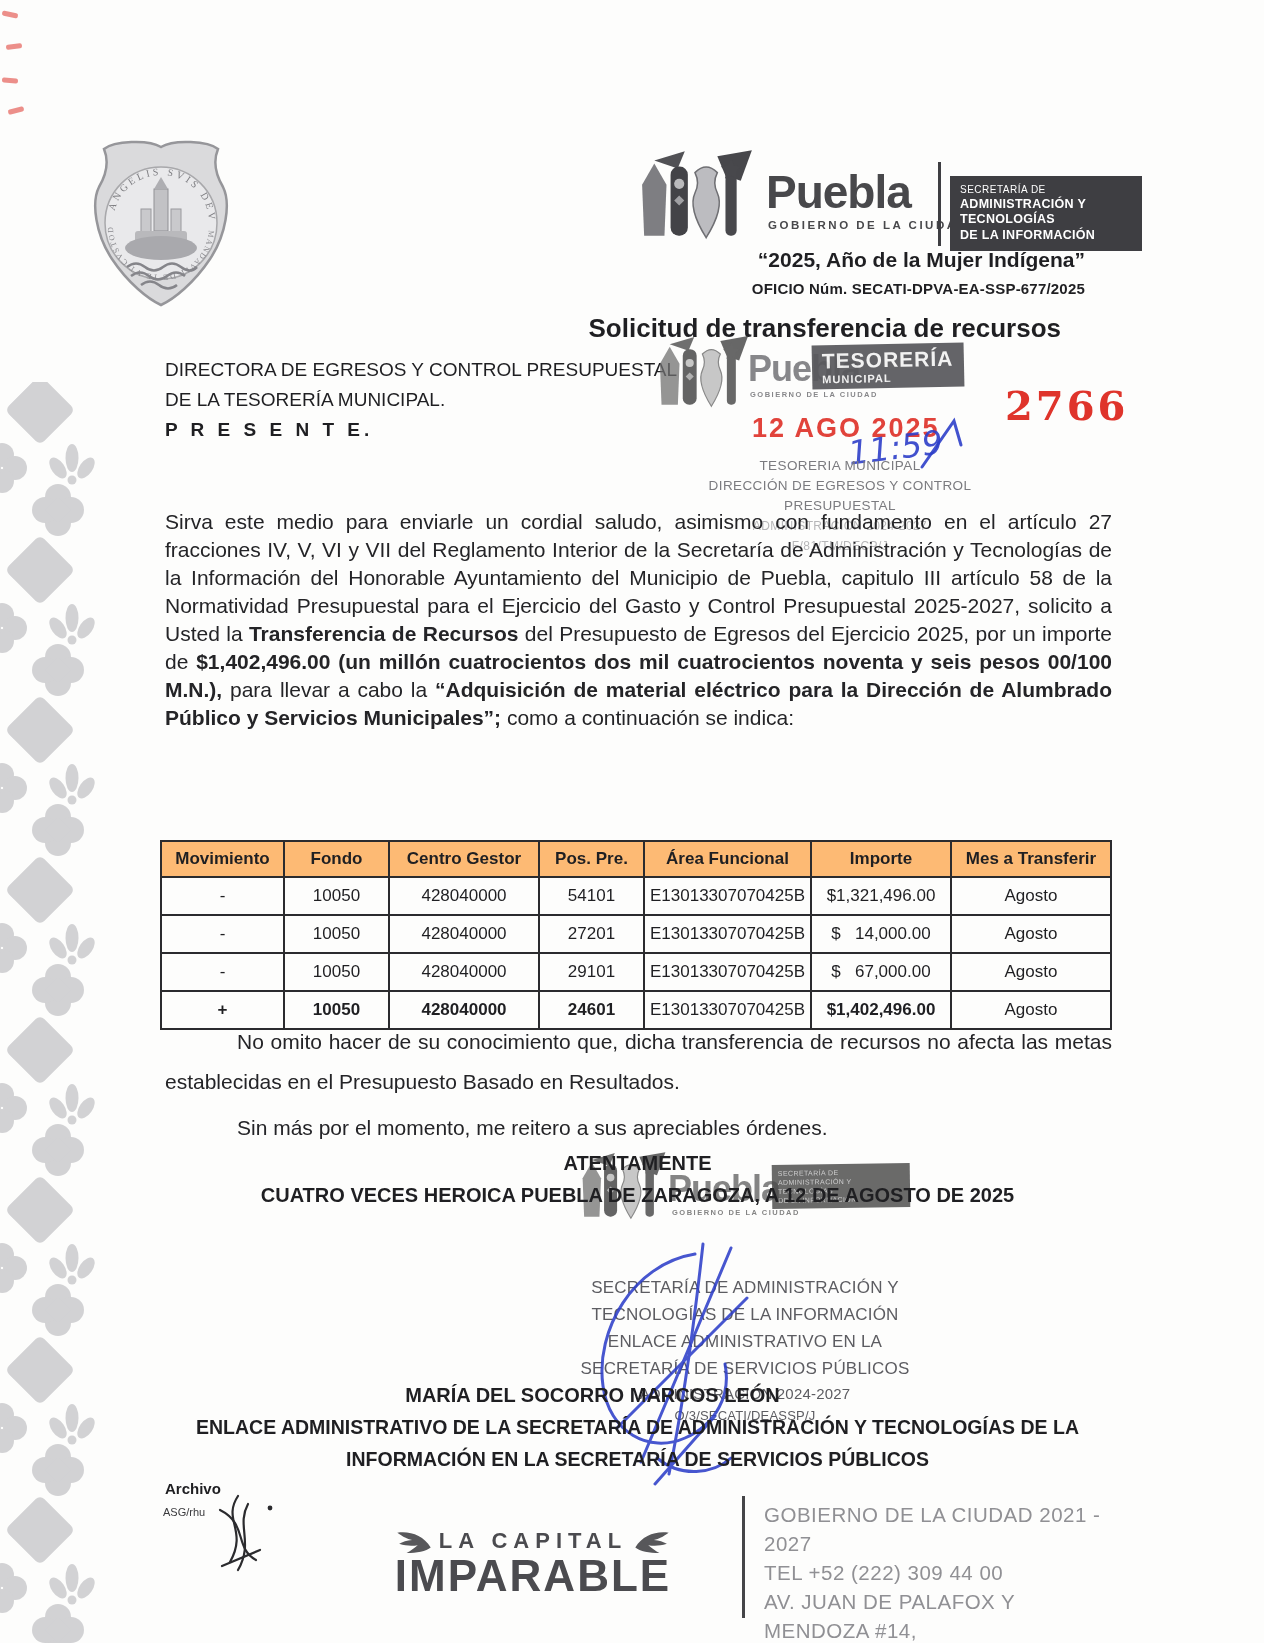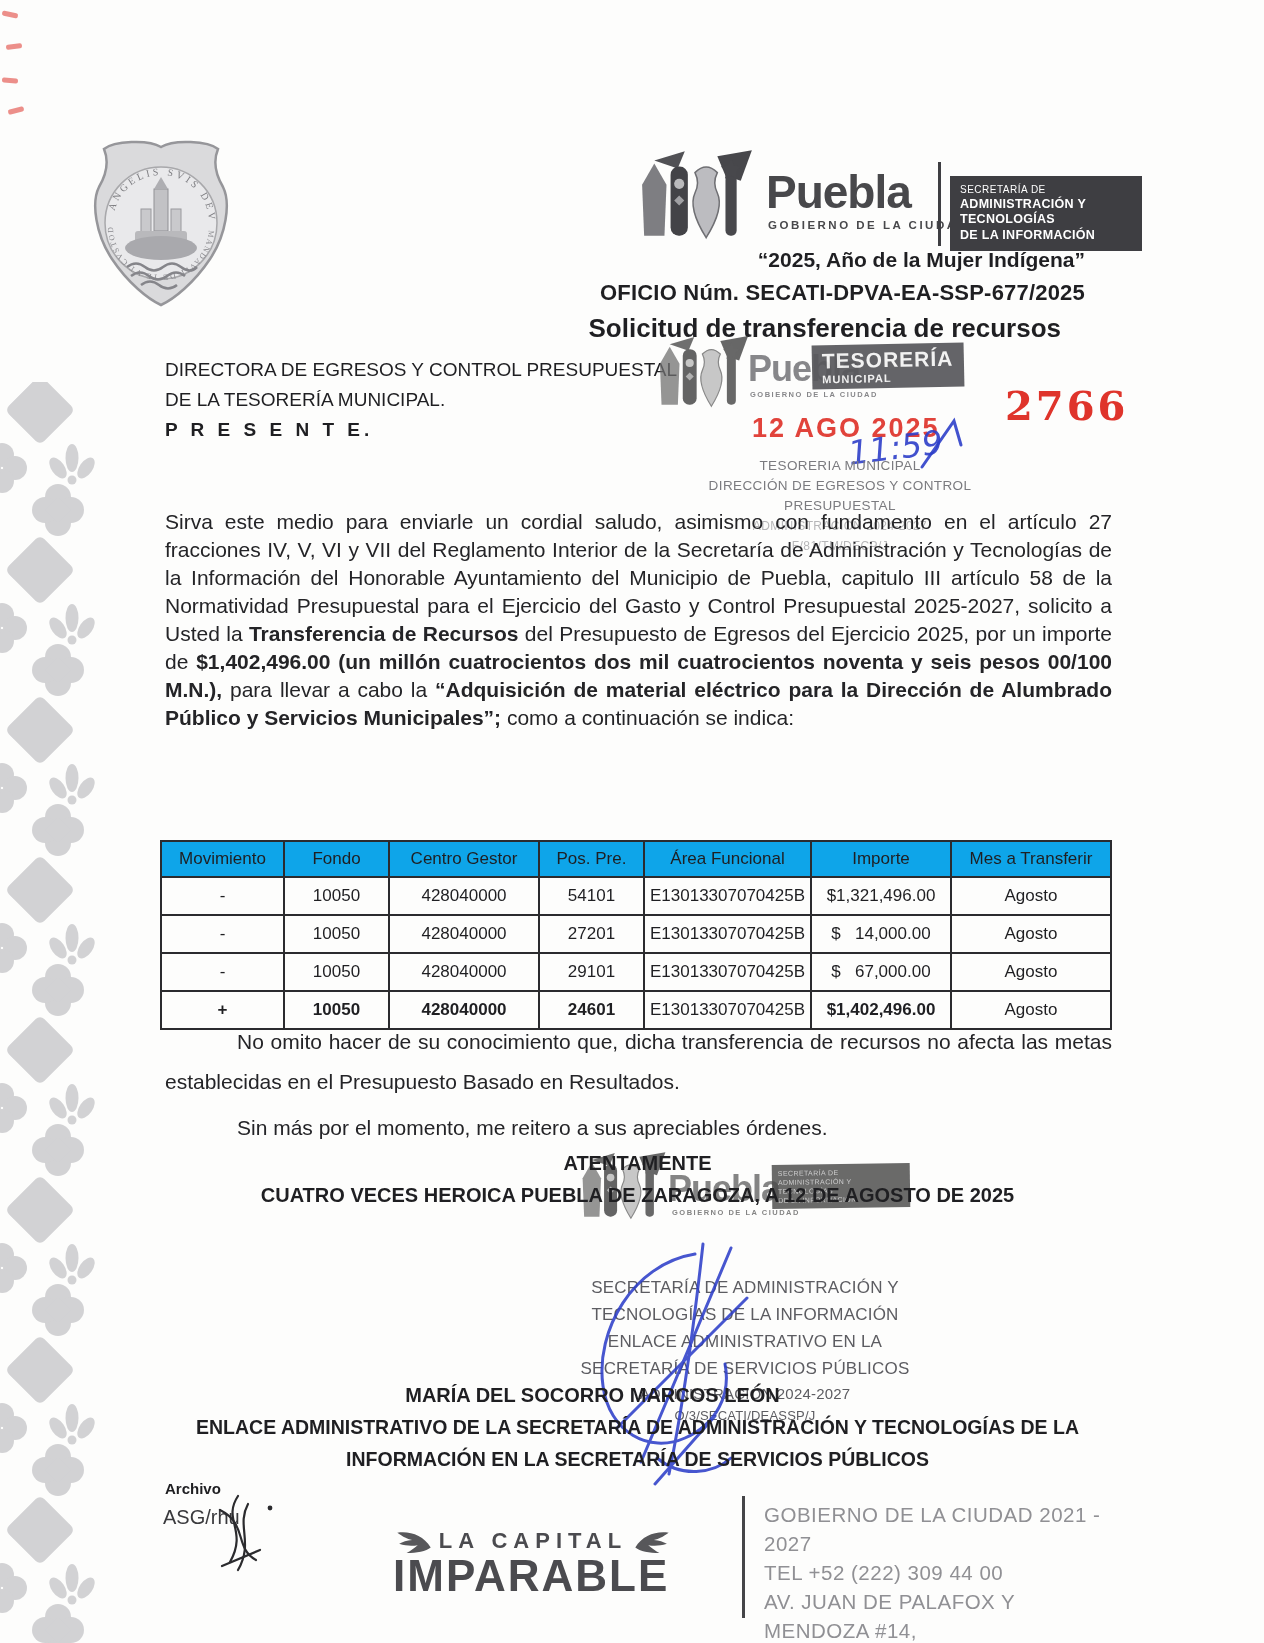--- a/index.html
+++ b/index.html
@@ -16,21 +16,21 @@
   
   .brand-word{font-weight:800;font-size:46px;color:#48484b;letter-spacing:-1px;}
   .brand-tag{font-weight:700;font-size:11.5px;letter-spacing:2.5px;color:#48484b;}
   .vdiv{width:3px;background:var(--darkbox);}
   .darkbox{background:var(--darkbox);color:#fff;padding:8px 10px;line-height:1.25;}
   .darkbox .l1{font-size:10px;font-weight:400;letter-spacing:.5px;display:block;}
   .darkbox .l2,.darkbox .l3{font-size:12.5px;font-weight:700;letter-spacing:.3px;display:block;}
 
   .hdr-right{right:179px;text-align:right;font-weight:700;}
   .hdr-line1{font-size:21px;}
-  .hdr-line2{font-size:22px;letter-spacing:.2px;}
+  .hdr-line2{font-size:15px;letter-spacing:.2px;}
   .hdr-line3{font-size:26px;}
 
   .recipient{left:165px;font-size:19px;line-height:30px;}
   .recipient .name{font-weight:700;}
   .recipient .salute{font-weight:700;letter-spacing:4px;}
   .t-box{background:#58585c;color:#f2f2f2;padding:4px 10px;transform:rotate(-1.2deg);opacity:.92;}
   .t-box .l1{font-size:21px;font-weight:800;letter-spacing:1px;display:block;}
   .t-box .l2{font-size:11px;font-weight:700;letter-spacing:1px;display:block;}
   .stamp-date{font-size:27px;font-weight:700;letter-spacing:2px;color:var(--red);opacity:.92;}
   .folio{font-family:"DejaVu Serif",serif;font-size:40px;font-weight:700;letter-spacing:3px;color:var(--red);}
@@ -41,21 +41,21 @@
 
   
   .para{width:947px;font-size:21px;color:#242427;text-align:justify;}
   .p1{line-height:28px;}
   .p23{line-height:40px;text-indent:72px;}
   .para b{font-weight:700;}
 
   
   table.transfer{border-collapse:collapse;table-layout:fixed;width:950px;font-size:17px;}
   table.transfer th,table.transfer td{border:2px solid #2b2b2e;text-align:center;white-space:pre;overflow:hidden;}
-  table.transfer th{background:#0ea5e9;font-weight:400;height:36px;}
+  table.transfer th{background:#fdba74;font-weight:700;height:36px;}
   table.transfer td{height:38px;}
   table.transfer tr.total td{font-weight:700;}
   table.transfer tr.total td:nth-child(5),table.transfer tr.total td:nth-child(7){font-weight:400;}
 
   .center-block{left:165px;width:945px;text-align:center;font-weight:700;}
   .closing1{font-size:20px;}
   .sig-stamp{left:560px;width:370px;text-align:center;color:#5c5c61;z-index:1;}
   .sig-stamp .sl{display:block;font-size:17px;line-height:27px;letter-spacing:.2px;}
   .sig-stamp .sm{font-size:15px;line-height:24px;}
   .sig-stamp .xs{font-size:13px;line-height:20px;}
@@ -64,22 +64,22 @@
 
   
   .ghost{opacity:.82;filter:grayscale(1);z-index:0;}
   .ghost-word{font-weight:800;font-size:36px;color:#6a6a6e;letter-spacing:-1px;}
   .ghost-tag{font-size:7.5px;font-weight:700;letter-spacing:1.5px;color:#6a6a6e;}
   .ghost-box{background:#4a4a4d;color:#d9d9dc;padding:4px 6px;transform:rotate(-.8deg);}
   .ghost-box span{display:block;font-size:7px;line-height:9px;letter-spacing:.4px;opacity:.85;}
 
   
   .arch-label{font-size:15px;font-weight:700;}
-  .arch-initials{font-size:20px;color:#3a3a3d;}
-  .cap-logo{left:393px;width:280px;color:#4b4b4f;}
+  .arch-initials{font-size:11px;color:#3a3a3d;}
+  .cap-logo{left:393px;width:280px;text-align:center;color:#4b4b4f;}
   .cap-top{display:flex;align-items:center;justify-content:center;gap:6px;font-weight:800;font-size:22px;letter-spacing:6px;}
   .cap-bottom{font-weight:800;font-size:44px;letter-spacing:2px;line-height:44px;}
   .foot-div{left:742px;top:1496px;width:3px;height:122px;background:#454548;}
   .address{left:764px;top:1500px;width:360px;color:#909094;font-size:20.5px;line-height:29px;letter-spacing:.5px;}
   .address span{display:block;}
   svg{display:block;}
 </style>
 </head>
 <body>
 

